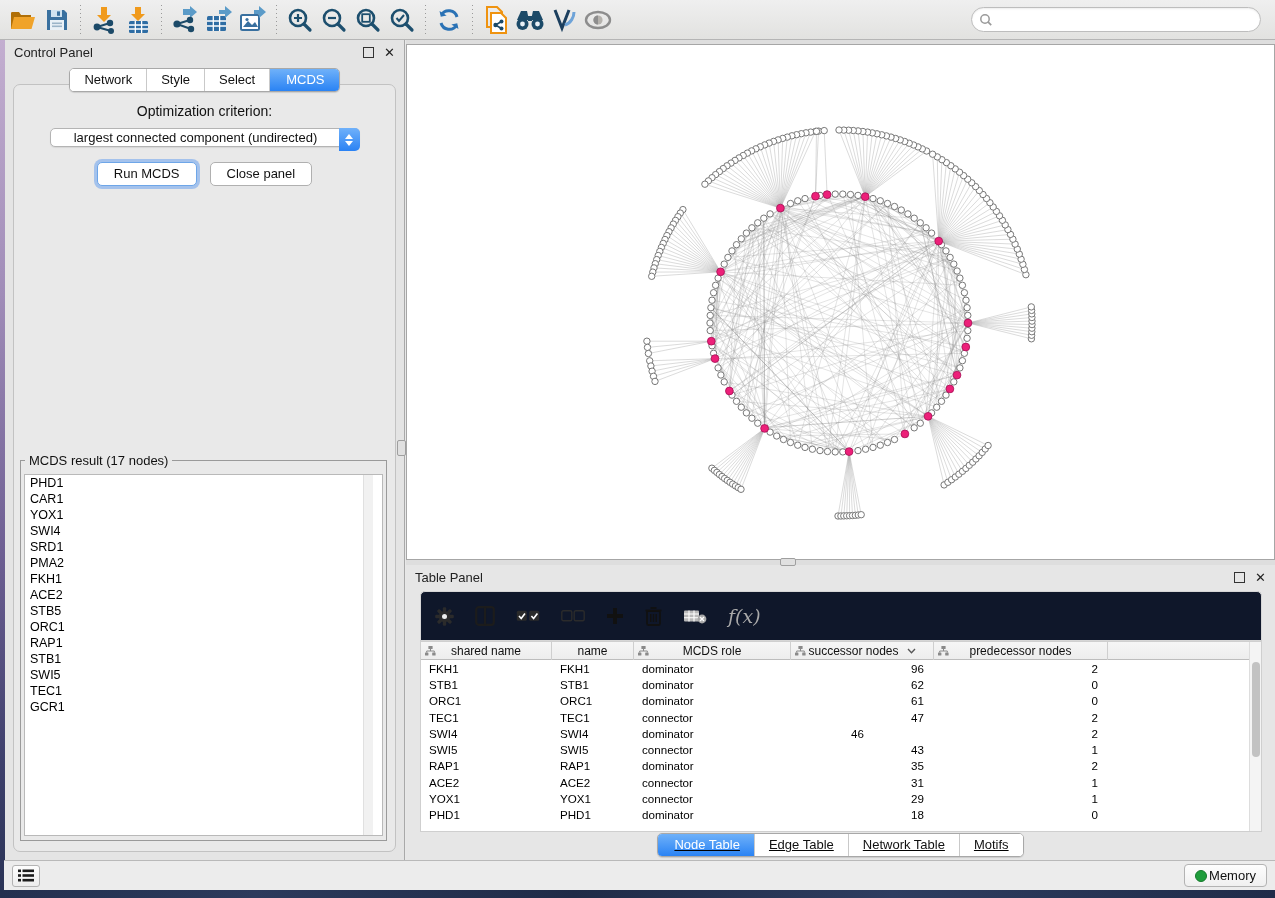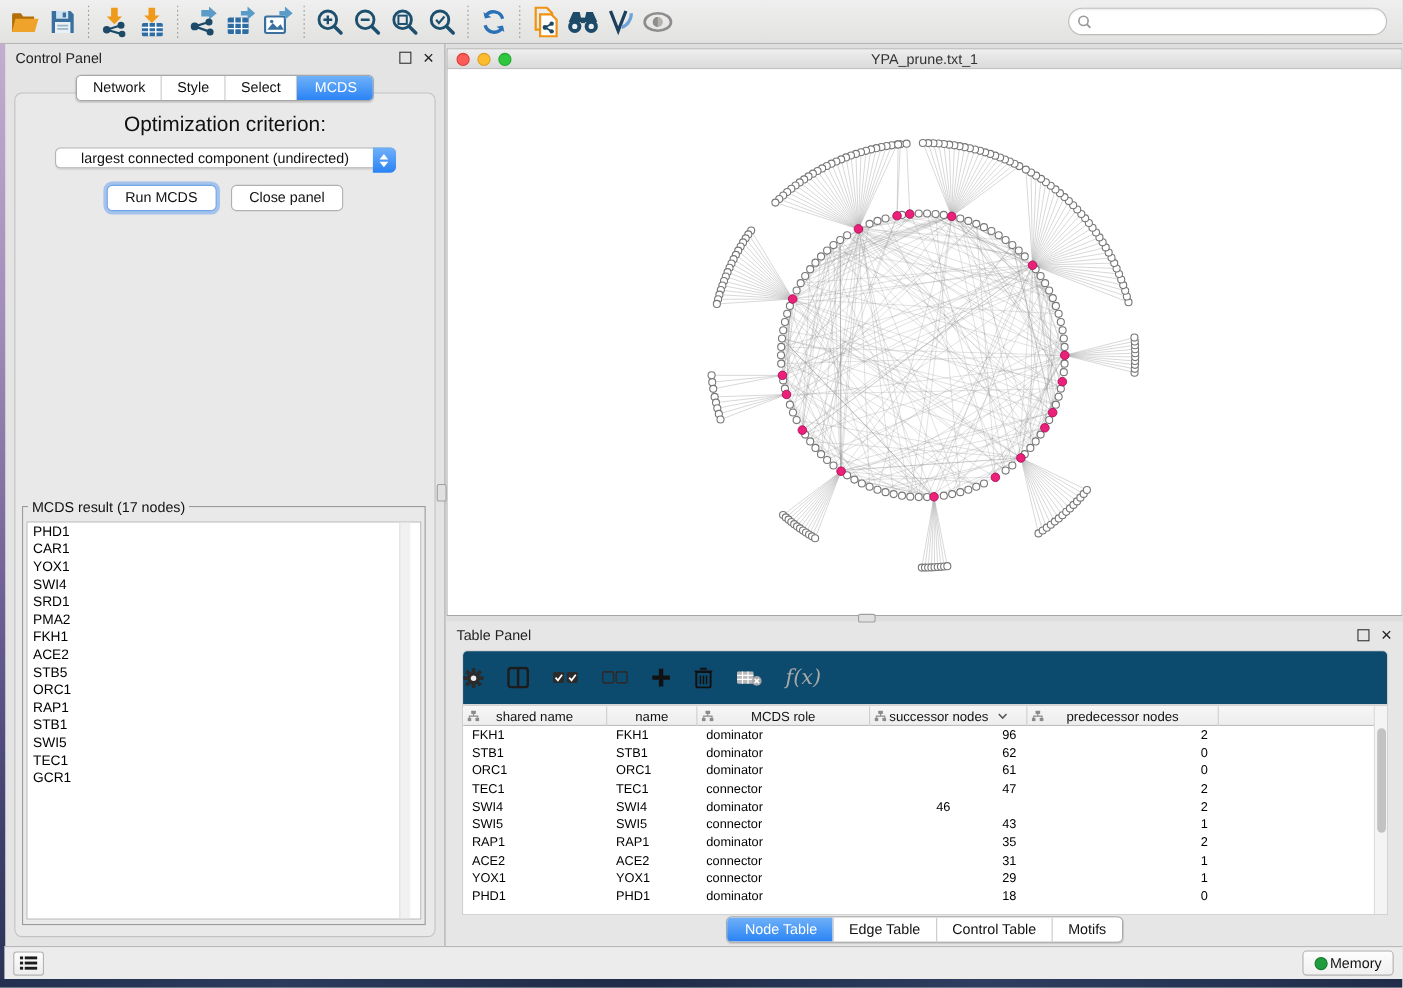--- a/index.html
+++ b/index.html
@@ -29,21 +29,21 @@
   .panel-title { flex:1; }
   .float-box { width:11px; height:11px; border:1.5px solid #333; margin-right:10px; }
   .close-x { font-size:13px; font-weight:bold; color:#222; line-height:11px; }
   #cp-tabs-row { display:flex; justify-content:center; margin-top:4px; position:relative; z-index:2; }
   .seg { display:inline-flex; border:1px solid #a8a8a8; border-radius:5px; background:#fff; overflow:hidden; box-shadow:0 1px 1px rgba(0,0,0,.12); }
   .seg .segtab { padding:3px 14px 4px; font-size:13px; color:#111; border-left:1px solid #c9c9c9; background:#fff; cursor:default; white-space:nowrap; }
   .seg .segtab:first-child { border-left:none; }
   .seg .segtab.active { background:linear-gradient(#6fb1f9,#2a83f4); color:#fff;padding-left:16px; }
   #cp-content { position:absolute; left:8px; right:8px; top:44px; bottom:8px; background:#e9e9e9;
     border:1px solid #c2c2c2; border-radius:7px; }
-  #opt-label { text-align:center; font-size:19px; color:#111; margin-top:18px; }
+  #opt-label { text-align:center; font-size:14px; color:#111; margin-top:18px; }
   #criterion-select { margin:9px auto 0; width:310px; height:19px; background:#fff; border:1px solid #b4b4b4;
     border-radius:5px; display:flex; align-items:center; position:relative; box-shadow:0 1px 1px rgba(0,0,0,.08); }
   #criterion-value { flex:1; text-align:center; font-size:13px; color:#111; padding-right:18px; }
   #criterion-stepper { position:absolute; right:-1px; top:-1px; width:21px; height:23px; border-radius:0 5px 5px 0;
     background:linear-gradient(#70b1fa,#2a82f4); display:flex; flex-direction:column; align-items:center; justify-content:center; gap:2px; }
   .chev-up { width:0;height:0;border-left:4px solid transparent;border-right:4px solid transparent;border-bottom:5px solid #fff; }
   .chev-dn { width:0;height:0;border-left:4px solid transparent;border-right:4px solid transparent;border-top:5px solid #fff; }
   #cp-buttons { display:flex; justify-content:center; gap:13px; margin-top:15px; }
   .mac-btn { background:#fff; border:1px solid #b0b0b0; border-radius:5px; font-size:13px; padding:3px 16px 4px; color:#111; cursor:default; }
   .mac-btn.focused { border-color:#6ea6e8; box-shadow:0 0 0 3px rgba(107,163,239,.55); }
@@ -66,38 +66,38 @@
     display:flex; align-items:center; position:relative; }
   .tl { width:12px; height:12px; border-radius:50%; margin-left:7px; }
   .tl.red { background:#fc5b57; border:1px solid #dd3d37; margin-left:8px; }
   .tl.yellow { background:#fdbc2e; border:1px solid #dc9e23; }
   .tl.green { background:#2ec73f; border:1px solid #24a930; }
   #net-title { position:absolute; left:0; right:0; text-align:center; font-size:13px; color:#333; }
   #net-canvas { position:absolute; left:0; top:18px; right:0; bottom:0; background:#fff; }
 
   
   #table-panel { position:absolute; left:0; top:525px; right:0; bottom:0; background:#e6e6e6; }
-  #tp-toolbar { position:absolute; left:14px; right:13px; top:26px; height:50px; background:#0c4a6e;
-    border:1px solid #d6d6d6; border-radius:5px 5px 0 0; display:flex; align-items:center; gap:21px; }
+  #tp-toolbar { position:absolute; left:14px; right:13px; top:26px; height:50px; background:#0f172a;
+    border:1px solid #d6d6d6; border-radius:5px 5px 0 0; display:flex; align-items:center; padding-left:14px; gap:21px; }
   .tp-ic { display:flex; align-items:center; justify-content:center; cursor:default; }
   .fx { font-family:"DejaVu Serif","Liberation Serif",serif; font-style:italic; font-size:19px; color:#a9a9a9; }
   #tp-table { position:absolute; left:14px; right:13px; top:76px; bottom:28px; background:#fff; border:1px solid #cfcfcf; overflow:hidden; }
   #tp-header { display:flex; height:18px; border-bottom:1px solid #bdbdbd; background:linear-gradient(#f6f6f6,#ededed); }
   .hcell { position:relative; display:flex; align-items:center; justify-content:center; font-size:12px; color:#111;
     border-right:1px solid #cfcfcf; height:18px; }
   .hcell .hicon { position:absolute; left:4px; top:4px; }
   .hcell .sortv { margin-left:8px; color:#555; font-size:10px; }
   .trow { display:flex; height:16.3px; align-items:center; }
   .tcell { font-size:11.6px; color:#000; overflow:hidden; white-space:nowrap; }
   .tcell.left { padding-left:8px; }
   .tcell.right { text-align:right; padding-right:10px; }
   #tp-vscroll { position:absolute; right:0; top:0; bottom:0; width:12px; background:#f4f4f4; border-left:1px solid #ddd; }
   #tp-thumb { position:absolute; left:1.5px; top:20px; width:8px; height:95px; background:#c2c2c2; border-radius:4px; }
   #tp-corner { position:absolute; right:0; top:0; width:12px; height:18px; background:#ededed; border-left:1px solid #cfcfcf; border-bottom:1px solid #bdbdbd; }
-  #tp-tabs-row { position:absolute; left:0; right:0; bottom:3px; display:flex; justify-content:center; }
+  #tp-tabs-row { position:absolute; left:0; right:0; bottom:3px; display:flex; justify-content:center;text-decoration:underline; }
 
   
   #status-bar { position:absolute; left:4px; right:0; bottom:8px; height:30px; background:#ececec; border-top:1px solid #b9b9b9;
     display:flex; align-items:center; padding:0 8px; }
   #status-list-btn { width:28px; height:22px; border:1px solid #b3b3b3; border-radius:3px; background:linear-gradient(#fdfdfd,#ededed);
     display:flex; align-items:center; justify-content:center; }
   #memory-btn { margin-left:auto; height:23px; border:1px solid #b3b3b3; border-radius:4px; background:linear-gradient(#fdfdfd,#f0f0f0);
     display:flex; align-items:center; gap:2px; padding:0 10px; font-size:13px; color:#111; }
   #memory-dot { width:12px; height:12px; border-radius:50%; background:#1f9d3c; border:1px solid #157a2c; }
 </style>
@@ -299,26 +299,20 @@
     </fieldset>
   </div>
 </div>
 
 <div id="vsplit-knob"></div>
 <div id="hsplit-knob"></div>
 
 <div id="right-region">
 
   <div id="net-window">
-    <div id="net-titlebar">
-      <span class="tl red"></span>
-      <span class="tl yellow"></span>
-      <span class="tl green"></span>
-      <span id="net-title">YPA_prune.txt_1</span>
-    </div>
     <div id="net-canvas">
       <svg id="net-svg" width="867" height="498" viewBox="0 0 867 498">
           <g stroke="#8a8a8a" stroke-opacity="0.33" stroke-width="0.7">
             <line x1="373.4" y1="145.1" x2="405.4" y2="133.8"></line>
             <line x1="373.4" y1="145.1" x2="546.8" y2="201.1"></line>
             <line x1="373.4" y1="145.1" x2="317.2" y2="318.9"></line>
             <line x1="373.4" y1="145.1" x2="550.1" y2="312.0"></line>
             <line x1="373.4" y1="145.1" x2="507.2" y2="155.2"></line>
             <line x1="373.4" y1="145.1" x2="560.8" y2="252.4"></line>
             <line x1="373.4" y1="145.1" x2="383.5" y2="379.5"></line>
@@ -1186,21 +1180,21 @@
         </div>
       <div id="tp-corner"></div>
       <div id="tp-vscroll">
           <div id="tp-thumb"></div>
         </div>
     </div>
     <div id="tp-tabs-row">
       <span class="seg" id="tp-seg">
           <span class="segtab active">Node Table</span>
           <span class="segtab">Edge Table</span>
-          <span class="segtab">Control Table</span>
+          <span class="segtab">Network Table</span>
           <span class="segtab">Motifs</span>
         </span>
     </div>
   </div>
 </div>
 
 <div id="status-bar">
   <span id="status-list-btn">
     <svg width="16" height="13" viewBox="0 0 16 13">
         <g fill="#1c1c1c">

